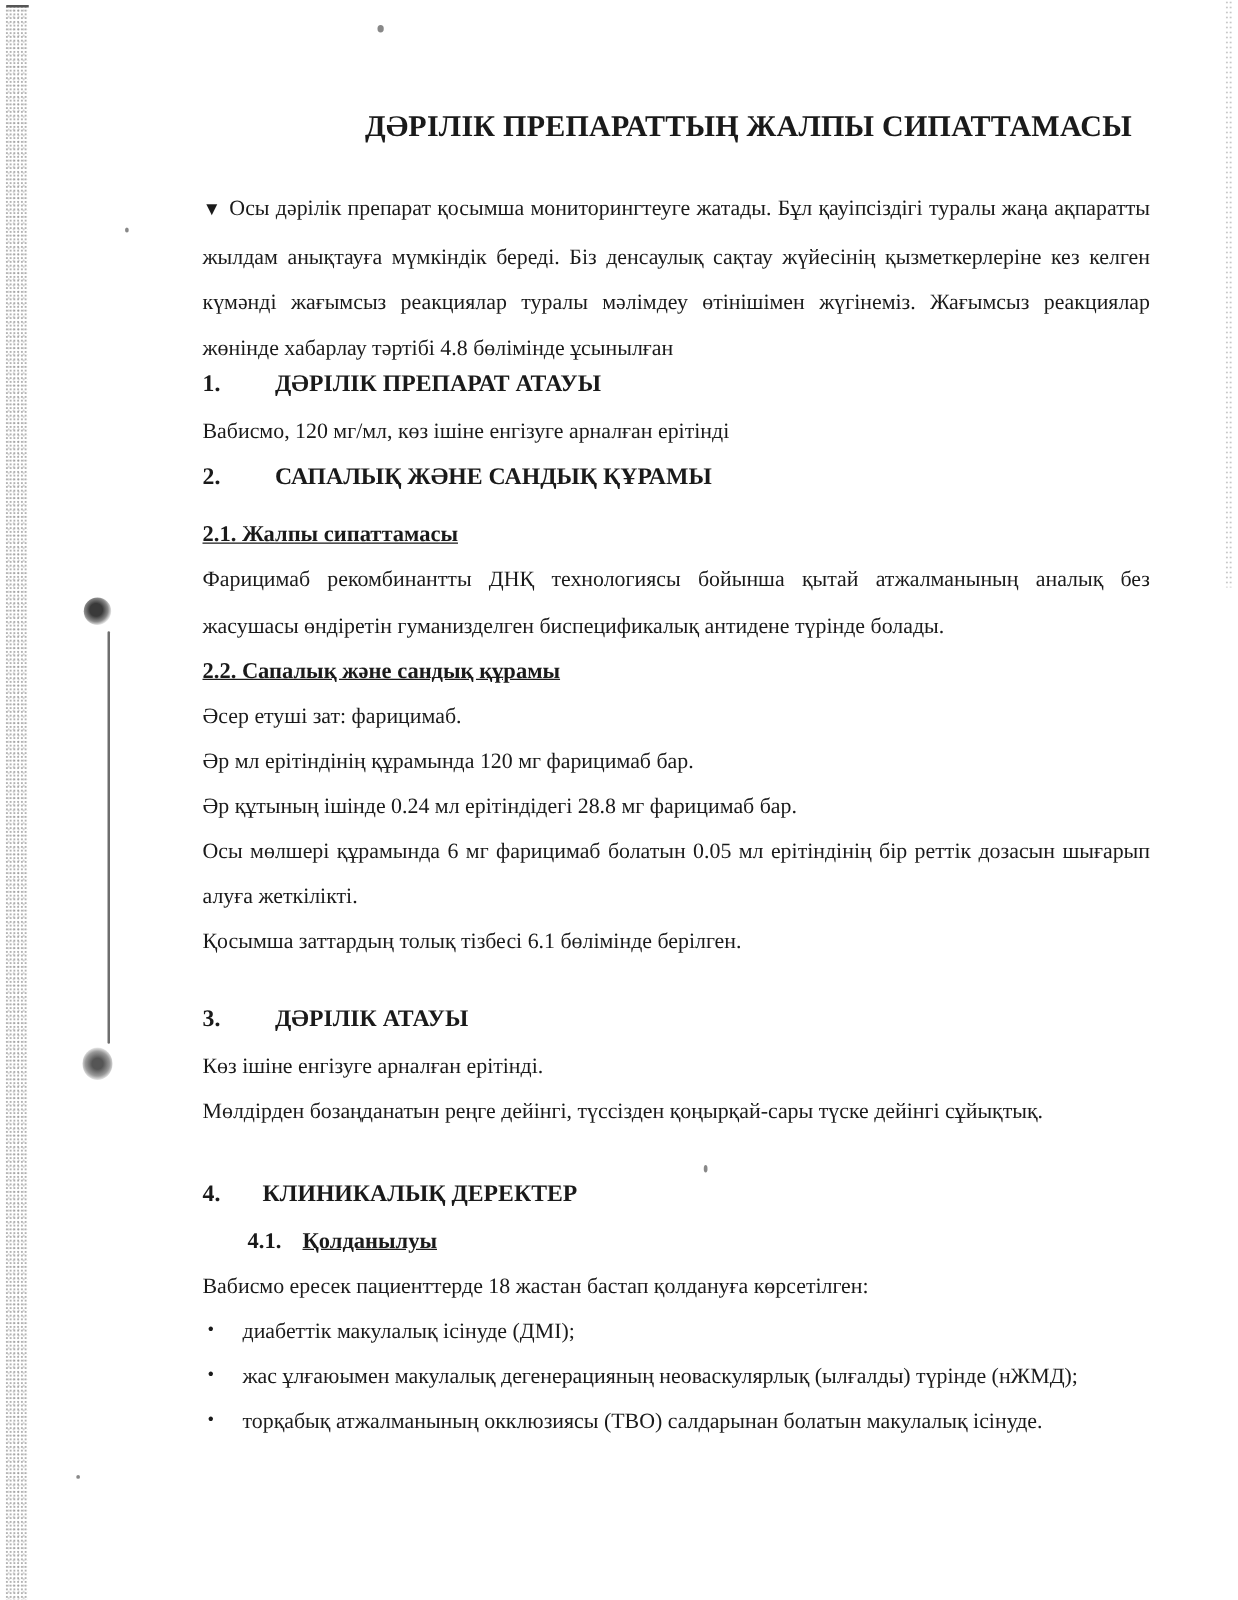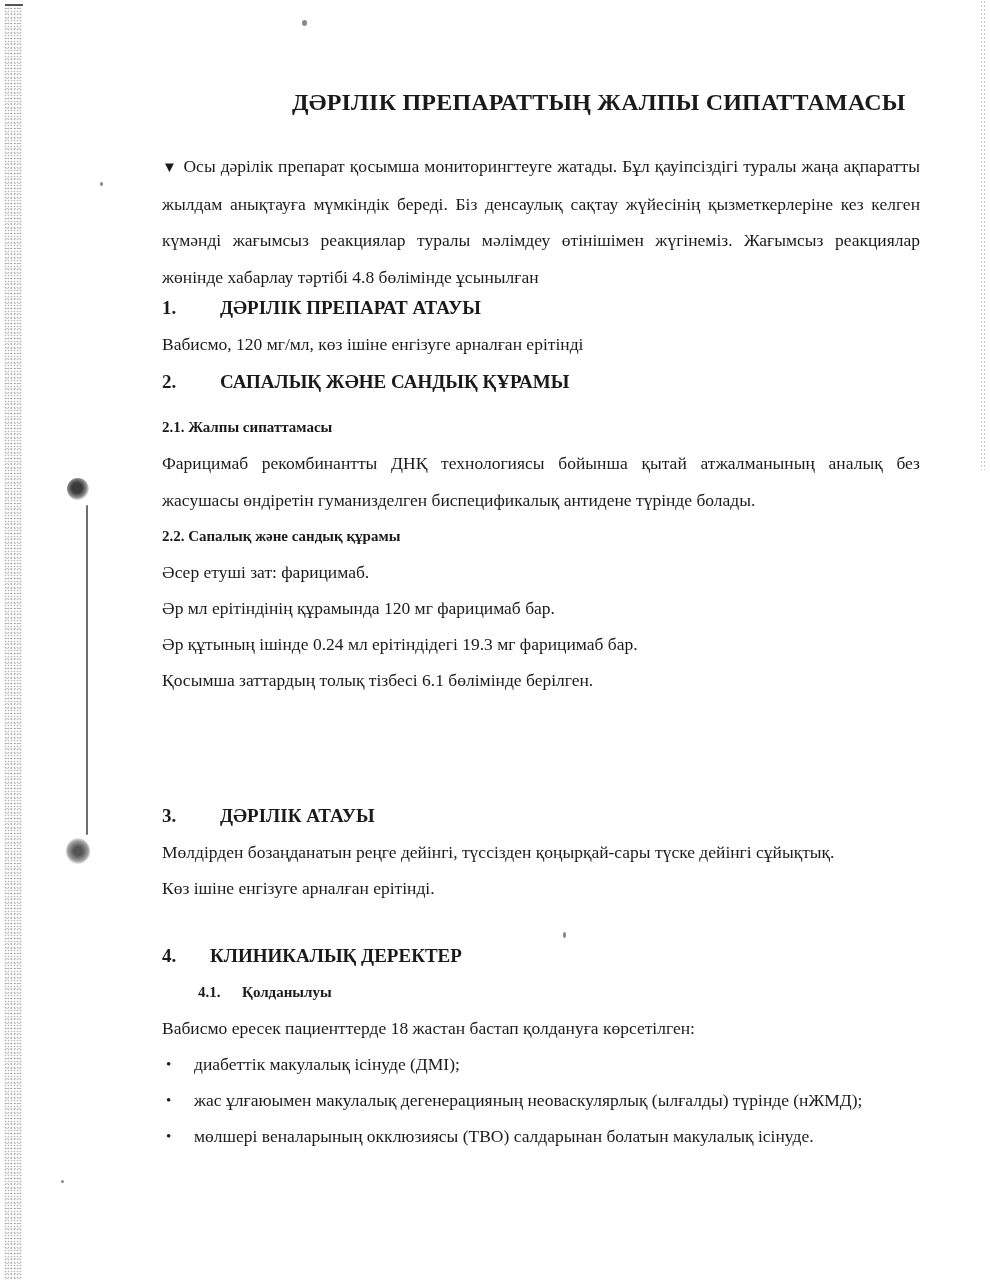--- a/index.html
+++ b/index.html
@@ -55,21 +55,21 @@
       position: absolute; top: 148px; left: 0; width: 758px;
       text-align: justify; line-height: 36.5px;
     }
     .intro .triangle { margin-right: 6px; font-size: 15px; }
     .block { position: absolute; left: 0; width: 758px; }
     .h1 {
       font-weight: bold; font-size: 19px; display: flex; align-items: baseline;
     }
     .h1 .num { width: 58px; display: inline-block; }
     .h1.wide .num { width: 48px; }
-    .h2 { font-weight: bold; font-size: 15px; }
+    .h2 { font-weight: bold; font-size: 18px; text-decoration: underline; }
     .h2.tab .num { width: 44px; display: inline-block; margin-left: 36px; }
     .p { text-align: justify; }
     ul.bullets { list-style: none; margin: 0; padding: 0; }
     ul.bullets li { position: relative; padding-left: 32px; text-align: justify; }
     ul.bullets li::before {
       content: "•"; position: absolute; left: 4px; top: 0; font-size: 15px;
     }
   </style>
 </head>
 <body>
@@ -110,42 +110,43 @@
 
   <div class="block" style="top:409px;">
     <div class="h2">2.1. Жалпы сипаттамасы</div>
     <div class="p" style="line-height:37px;">Фарицимаб рекомбинантты ДНҚ технологиясы бойынша  қытай атжалманының аналық без жасушасы өндіретін гуманизделген биспецификалық антидене түрінде болады.</div>
   </div>
 
   <div class="block" style="top:518px;">
     <div class="h2">2.2. Сапалық және сандық құрамы</div>
     <div class="p">Әсер етуші зат: фарицимаб.</div>
     <div class="p">Әр мл ерітіндінің құрамында 120 мг фарицимаб бар.</div>
-    <div class="p">Әр құтының ішінде 0.24 мл ерітіндідегі 19.3 мг фарицимаб бар.</div>
+    <div class="p">Әр құтының ішінде 0.24 мл ерітіндідегі 28.8 мг фарицимаб бар.</div>
+    <div class="p">Осы мөлшері құрамында 6 мг фарицимаб болатын 0.05 мл ерітіндінің бір реттік дозасын шығарып алуға жеткілікті.</div>
     <div class="p">Қосымша заттардың толық тізбесі 6.1 бөлімінде берілген.</div>
   </div>
 
   <div class="block" style="top:798px;">
     <div class="h1">
       <span class="num">3.</span>
       <span>ДӘРІЛІК АТАУЫ</span>
     </div>
+    <div class="p">Көз ішіне енгізуге арналған ерітінді.</div>
     <div class="p">Мөлдірден бозаңданатын реңге дейінгі, түссізден қоңырқай-сары түске дейінгі сұйықтық.</div>
-    <div class="p">Көз ішіне енгізуге арналған ерітінді.</div>
   </div>
 
   <div class="block" style="top:938px;">
     <div class="h1 wide">
       <span class="num">4.</span>
       <span>КЛИНИКАЛЫҚ ДЕРЕКТЕР</span>
     </div>
     <div class="h2 tab">
       <span class="num">4.1.</span><span>Қолданылуы</span>
     </div>
     <div class="p">Вабисмо ересек пациенттерде 18 жастан бастап қолдануға көрсетілген:</div>
     <ul class="bullets">
       <li>диабеттік макулалық ісінуде (ДМІ);</li>
       <li>жас ұлғаюымен макулалық дегенерацияның неоваскулярлық (ылғалды) түрінде (нЖМД);</li>
-      <li>мөлшері веналарының окклюзиясы (ТВО) салдарынан болатын макулалық ісінуде.</li>
+      <li>торқабық атжалманының окклюзиясы (ТВО) салдарынан болатын макулалық ісінуде.</li>
     </ul>
   </div>
 
 </div>
 
 </body></html>

